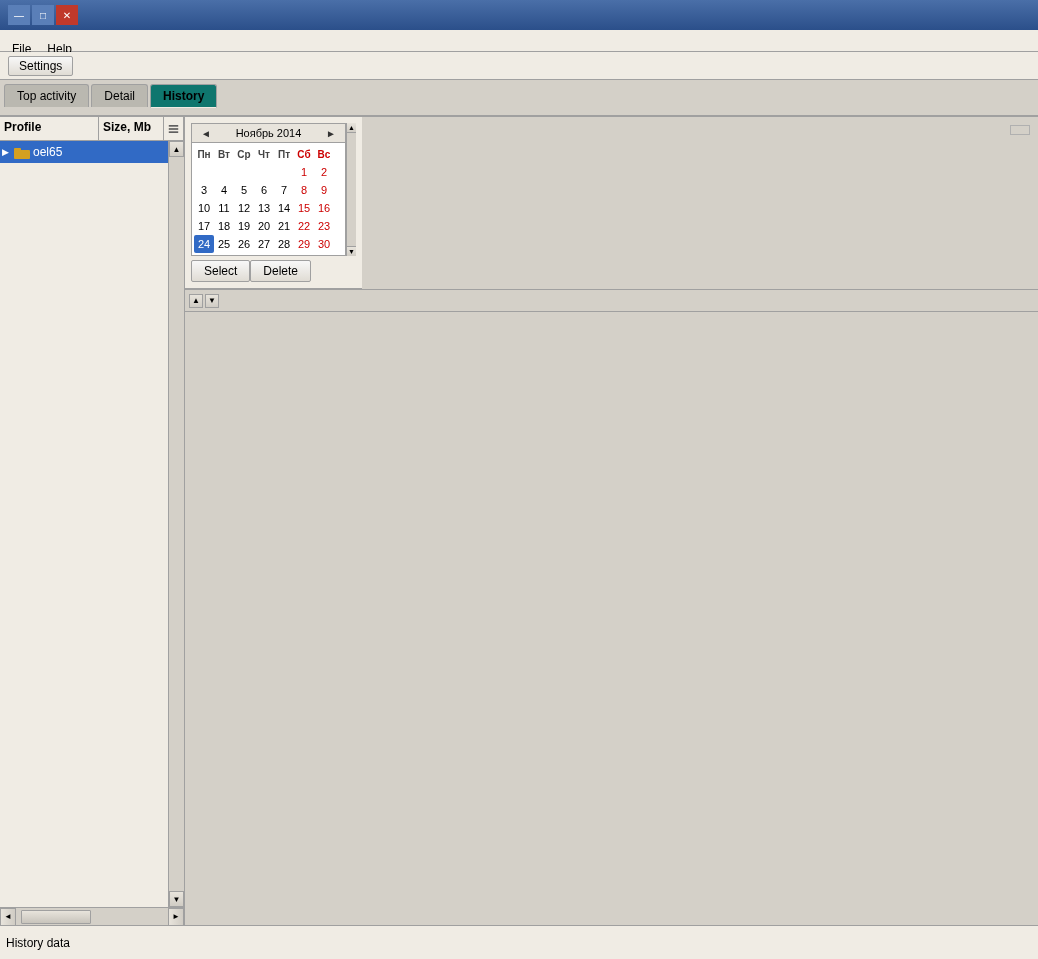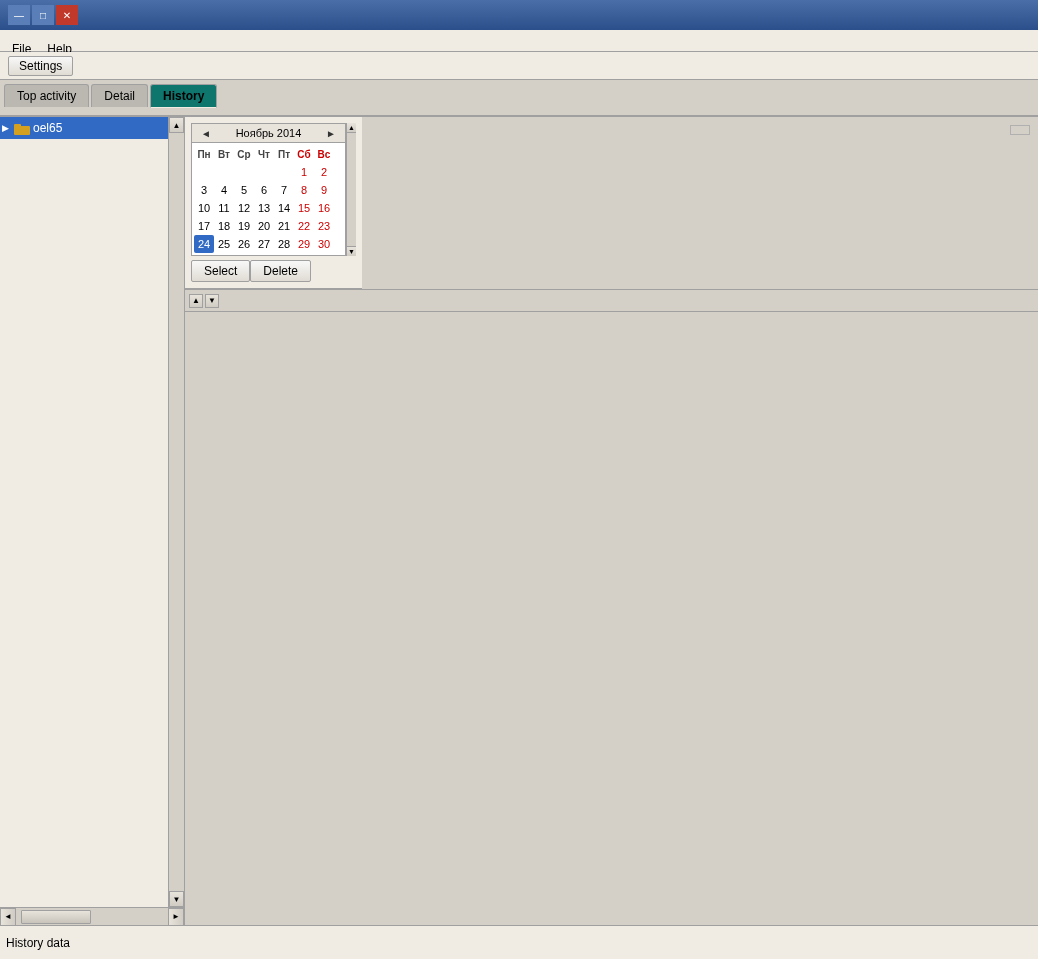--- a/index.html
+++ b/index.html
@@ -439,20 +439,31 @@
     <span>Detail</span>
   </div>
   <div class="tab active">
     <span>History</span>
   </div>
 </div>
 
 <div class="main-content">
 
   <div class="left-panel">
+    <div class="left-panel-header">
+      <div class="col-header col-profile">Profile</div>
+      <div class="col-header col-size">Size, Mb</div>
+      <div class="col-header col-icon">
+        <svg width="14" height="14" viewBox="0 0 14 14">
+          <rect x="1" y="2" width="12" height="2" fill="#555"></rect>
+          <rect x="1" y="6" width="12" height="2" fill="#555"></rect>
+          <rect x="1" y="10" width="12" height="2" fill="#555"></rect>
+        </svg>
+      </div>
+    </div>
 
     <div class="left-panel-content">
       <div class="tree-row">
         <span class="tree-arrow">▶</span>
         <span class="tree-folder-icon">
           <svg width="16" height="13" viewBox="0 0 16 13">
             <rect x="0" y="4" width="16" height="9" rx="1" fill="#d4a020"></rect>
             <rect x="0" y="2" width="7" height="3" rx="1" fill="#d4a020"></rect>
           </svg>
         </span>

